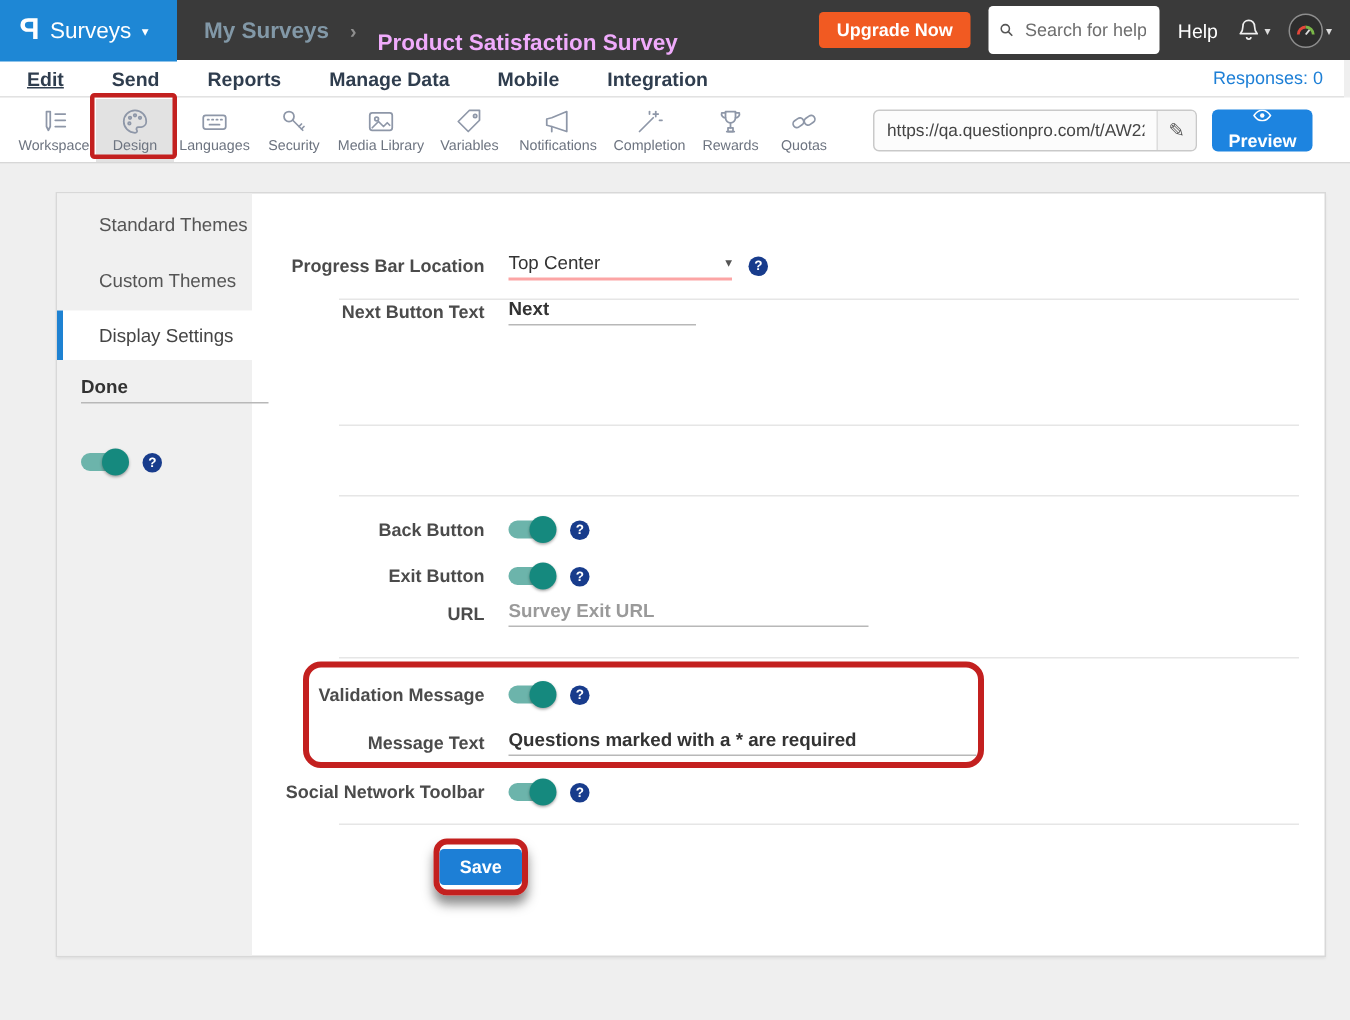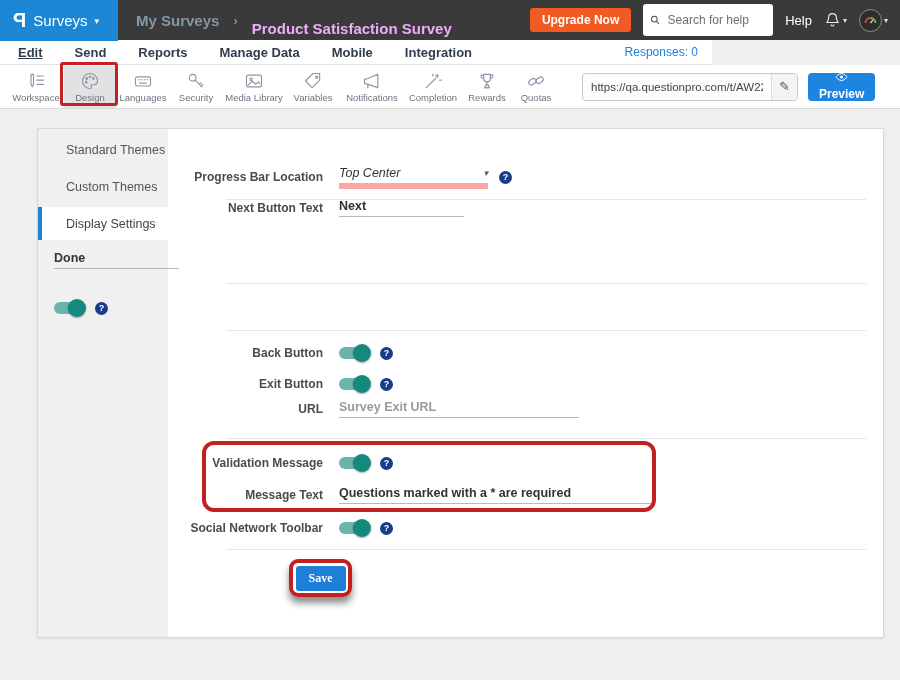--- a/index.html
+++ b/index.html
@@ -11,30 +11,30 @@
   .brand{width:118px;height:42px;background:#1e87d5;display:flex;align-items:center;gap:7px;padding-left:13px;color:#fff;cursor:pointer;flex:none;}
   .brand .logo{font-size:20px;font-weight:bold;transform:scaleX(-1);display:inline-block;}
   .brand .plabel{font-size:15px;}
   .brand .caret{font-size:9px;margin-top:2px;}
   .crumb{display:flex;align-items:center;gap:14px;margin-left:18px;white-space:nowrap;font-weight:bold;}
   .crumb .parent{color:#8298a7;font-size:15px;text-decoration:none;}
   .crumb .sep{color:#8f8f8f;font-size:13px;}
   .crumb .current{color:#f0abfc;font-size:15px;margin-top:16px;}
   .top-right{margin-left:auto;display:flex;align-items:center;gap:12px;padding-right:12px;}
   .upgrade{background:#f15a22;color:#fff;border:none;border-radius:3px;font-size:12px;font-weight:bold;height:24px;padding:0 12px;cursor:pointer;}
-  .search{display:flex;align-items:center;background:#fff;border-radius:3px;height:25px;width:130px;padding:16px 7px;gap:5px;}
+  .search{display:flex;align-items:center;background:#fff;border-radius:3px;height:25px;width:114px;padding:16px 7px;gap:5px;}
   .search input{border:none;outline:none;font-size:12px;width:100%;color:#333;background:transparent;}
   .search input::placeholder{color:#6e6e6e;}
   .help{color:#fff;font-size:13px;cursor:pointer;}
   .iconbtn{display:flex;align-items:center;gap:2px;cursor:pointer;}
   .tinycaret{color:#ddd;font-size:8px;}
   .avatar{width:23px;height:23px;border-radius:50%;background:#2d2d2d;border:1px solid #8d8d8d;display:flex;align-items:center;justify-content:center;}
 
   
-  .navbar{position:absolute;left:0;top:40px;width:712px;height:25px;background:#fff;border-bottom:1px solid #e2e2e2;display:flex;align-items:center;gap:32px;padding-left:18px;z-index:4;}
+  .navbar{position:absolute;left:0;top:40px;width:896px;height:25px;background:#fff;border-bottom:1px solid #e2e2e2;display:flex;align-items:center;gap:32px;padding-left:18px;z-index:4;}
   .navbar a{color:#2f3d4e;font-size:13px;font-weight:bold;text-decoration:none;cursor:pointer;}
   .navbar a.active{text-decoration:underline;}
   .responses{margin-left:auto;padding-right:14px;color:#1d7fd6;font-size:12px;}
 
   
   .toolbar{position:absolute;left:0;top:65px;width:900px;height:44px;background:#fff;border-bottom:1px solid #d7d7d7;display:flex;align-items:center;padding-left:8px;z-index:3;}
   .tool{height:42px;display:flex;flex-direction:column;align-items:center;justify-content:center;gap:1px;cursor:pointer;flex:none;}
   .tool svg{stroke:#8e97a8;fill:none;stroke-width:1.4;stroke-linecap:round;stroke-linejoin:round;}
   .tool .tlabel{font-size:9.5px;color:#6d7480;white-space:nowrap;}
   .tool.active{background:#e2e2e2;}
@@ -50,29 +50,29 @@
   .side .sitem:first-child{margin-top:4px;}
   .side .sitem.active{background:#fff;color:#444;}
   .side .sitem.active::before{content:"";position:absolute;left:0;top:0;width:4px;height:100%;background:#1e82d2;}
 
   
   .form{position:absolute;left:0;top:0;width:100%;height:100%;}
   .frow{position:absolute;left:0;height:24px;display:flex;align-items:center;}
   .flabel{width:285px;text-align:right;font-size:12px;font-weight:bold;color:#4b4b4b;flex:none;}
   .fctl{margin-left:16px;display:flex;align-items:center;}
   .divider{position:absolute;left:188px;width:640px;height:1px;background:#e6e6e6;}
-  .sel{width:149px;display:flex;align-items:center;justify-content:space-between;border-bottom:6px solid #fca5a5;padding-bottom:3px;font-size:12.5px;color:#333;cursor:pointer;font-style:italic;}
+  .sel{width:149px;display:flex;align-items:center;justify-content:space-between;border-bottom:2px solid #fca5a5;padding-bottom:3px;font-size:12.5px;color:#333;cursor:pointer;}
   .sel .caret{color:#555;font-size:9px;}
   .tinput{border:none;border-bottom:1px solid #b8b8b8;font-size:12.5px;color:#333;outline:none;background:transparent;padding:0 0 3px 0;font-weight:bold;}
   .tinput::placeholder{color:#9a9a9a;}
   .w125{width:125px;} .w240{width:240px;} .w312{width:312px;}
   .toggle{width:30px;height:12px;background:#6cb4ab;border-radius:7px;position:relative;cursor:pointer;flex:none;}
   .toggle::after{content:"";position:absolute;right:-2px;top:-3px;width:18px;height:18px;border-radius:50%;background:#15897e;box-shadow:0 1px 2px rgba(0,0,0,.35);}
   .qmark{width:13px;height:13px;border-radius:50%;background:#183c8c;color:#fff;font-size:9px;font-weight:bold;display:flex;align-items:center;justify-content:center;margin-left:11px;cursor:pointer;flex:none;}
-  .savebtn{background:#1d7fd6;color:#fff;border:none;border-radius:3px;font-size:12px;font-weight:bold;padding:5px 13px;cursor:pointer;font-family:Liberation Serif, serif;}
+  .savebtn{background:#1d7fd6;color:#fff;border:none;border-radius:3px;font-size:12px;font-weight:bold;padding:5px 13px;cursor:pointer;}
 
   
   .anno{position:absolute;border:4px solid #c3201f;pointer-events:none;}
   .anno-design{left:60px;top:62px;width:58px;height:44px;border-width:3px;border-radius:3px;z-index:6;}
   .anno-validation{left:202px;top:441px;width:454px;height:71px;border-radius:12px;z-index:2;}
   .anno-save{left:289px;top:559px;width:63px;height:38px;border-radius:9px;box-shadow:0 6px 7px rgba(45,45,45,.55);display:flex;align-items:center;justify-content:center;pointer-events:auto;z-index:2;}
 </style>
 </head>
 <body>
 

